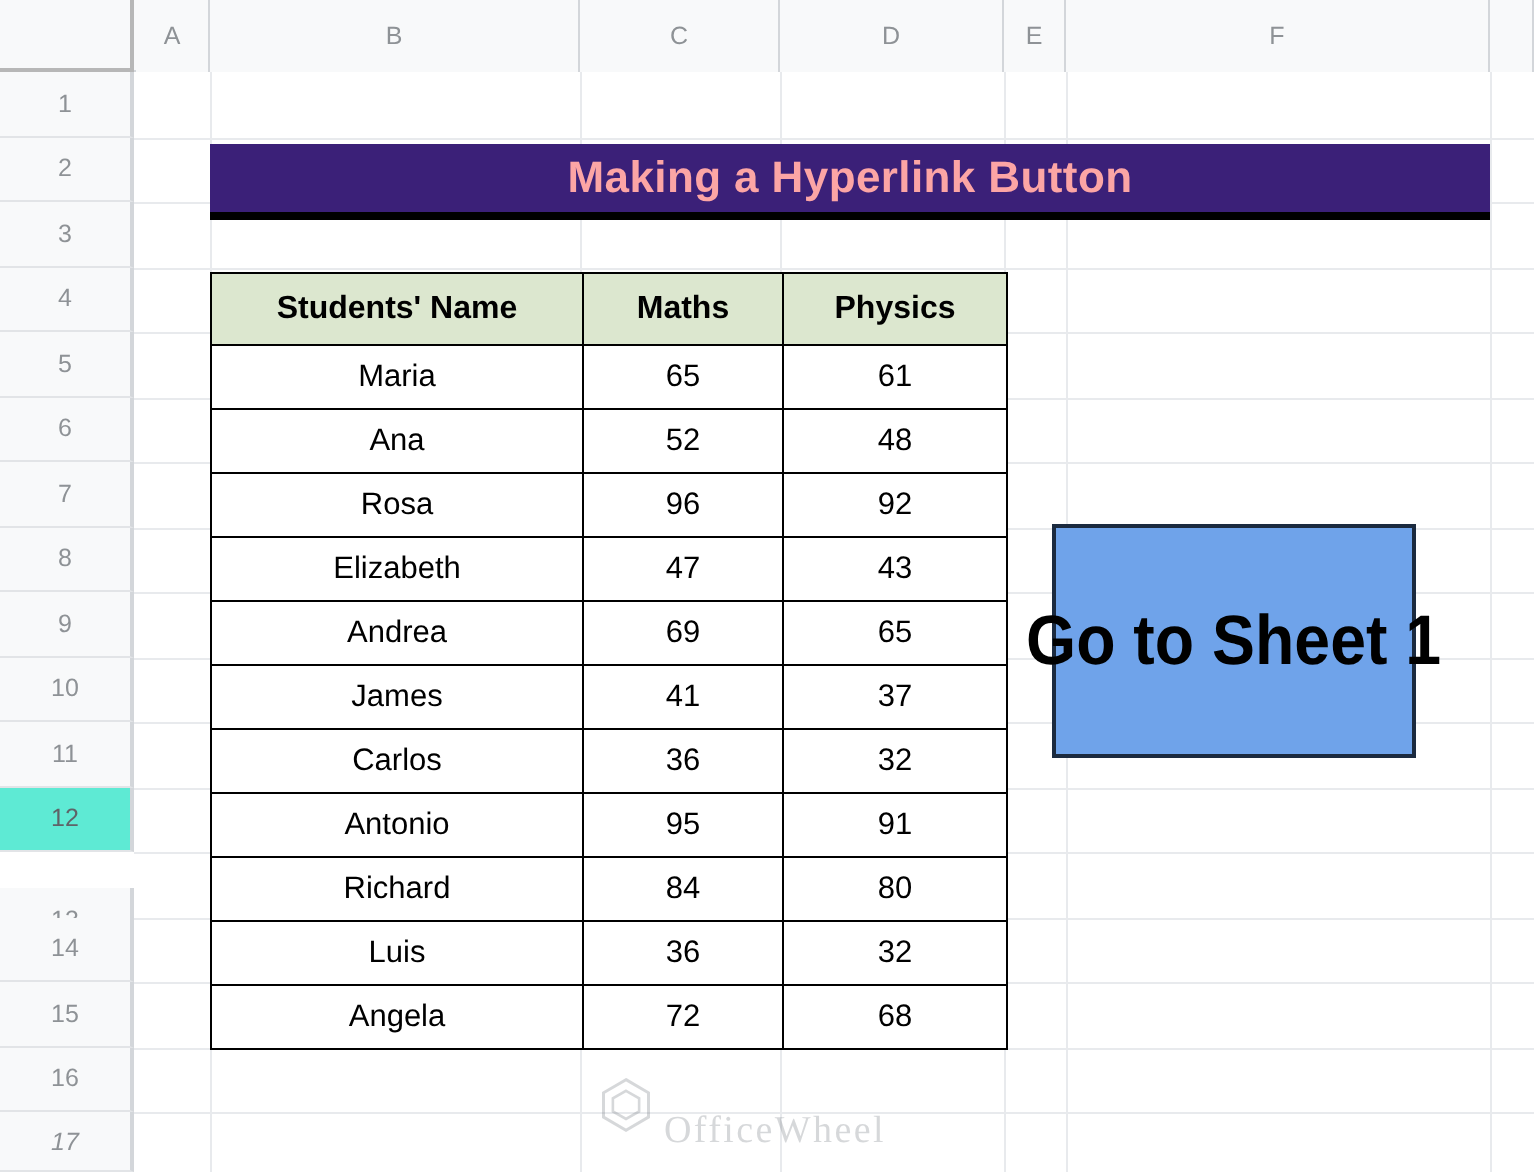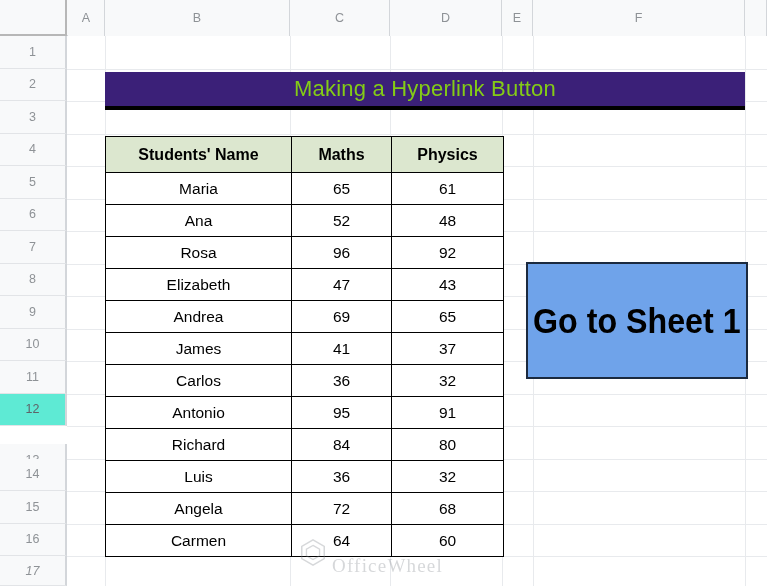--- a/index.html
+++ b/index.html
@@ -128,23 +128,23 @@
     width: 640px;
     height: 38px;
     background: #3b2078;
     border-bottom: 4px solid #000000;
     box-sizing: border-box;
     display: flex;
     align-items: center;
     justify-content: center;
   }
   .title-banner span {
-    color: #84cc16;
+    color: #fca5a5;
     font-size: 22px;
-    font-weight: normal;
+    font-weight: bold;
     letter-spacing: 0.2px;
     white-space: nowrap;
   }
 
   
   .data-table {
     position: absolute;
     left: 105px;
     top: 136px;
     border-collapse: collapse;
@@ -172,21 +172,21 @@
   }
   .col-name { width: 186px; }
   .col-num  { width: 100px; }
   .col-num2 { width: 112px; }
 
   
   .sheet-button {
     position: absolute;
     left: 526px;
     top: 262px;
-    width: 222px;
+    width: 182px;
     height: 117px;
     background: #6fa3ea;
     border: 2px solid #1b2a3f;
     box-sizing: border-box;
     display: flex;
     align-items: center;
     justify-content: center;
     cursor: pointer;
   }
   .sheet-button span {
@@ -404,25 +404,20 @@
           <tr>
             <td>Luis</td>
             <td>36</td>
             <td>32</td>
           </tr>
           <tr>
             <td>Angela</td>
             <td>72</td>
             <td>68</td>
           </tr>
-          <tr>
-            <td>Carmen</td>
-            <td>64</td>
-            <td>60</td>
-          </tr>
         </tbody>
     </table>
 
     <div class="sheet-button">
       <span>Go to Sheet 1</span>
     </div>
 
     <div class="watermark">
       <span>
         <svg width="30" height="30" viewBox="0 0 32 32" aria-hidden="true">

